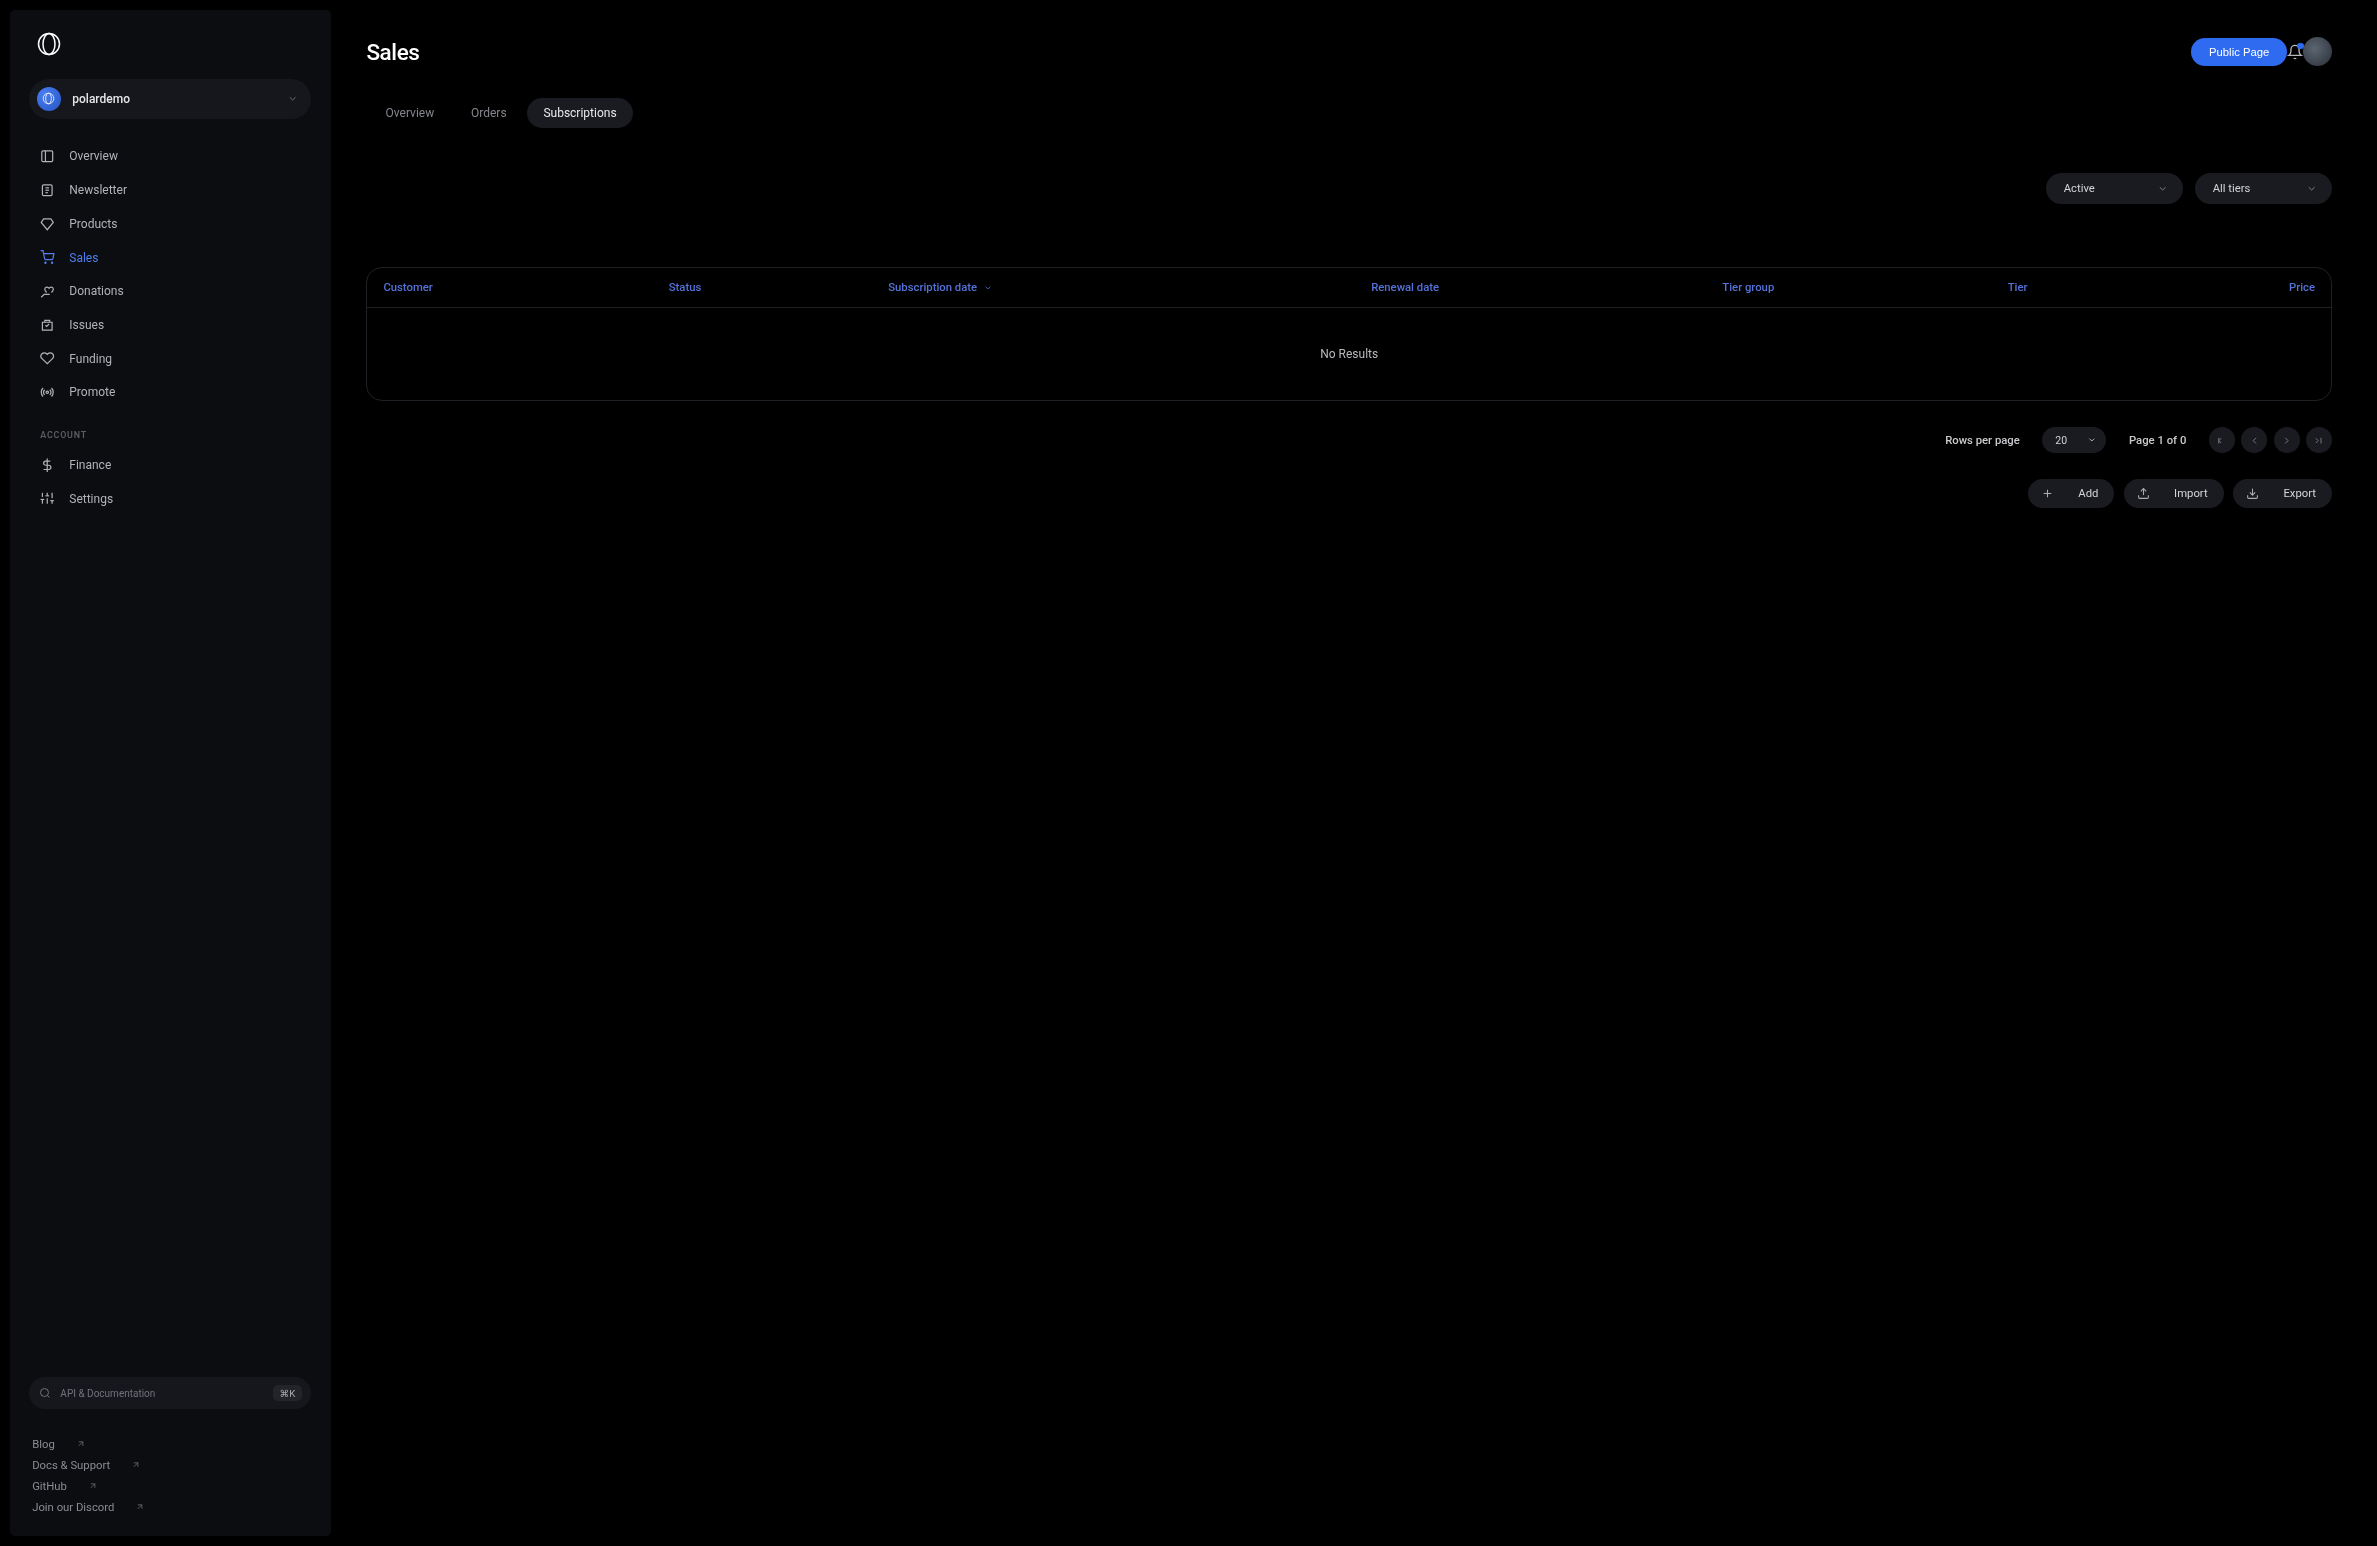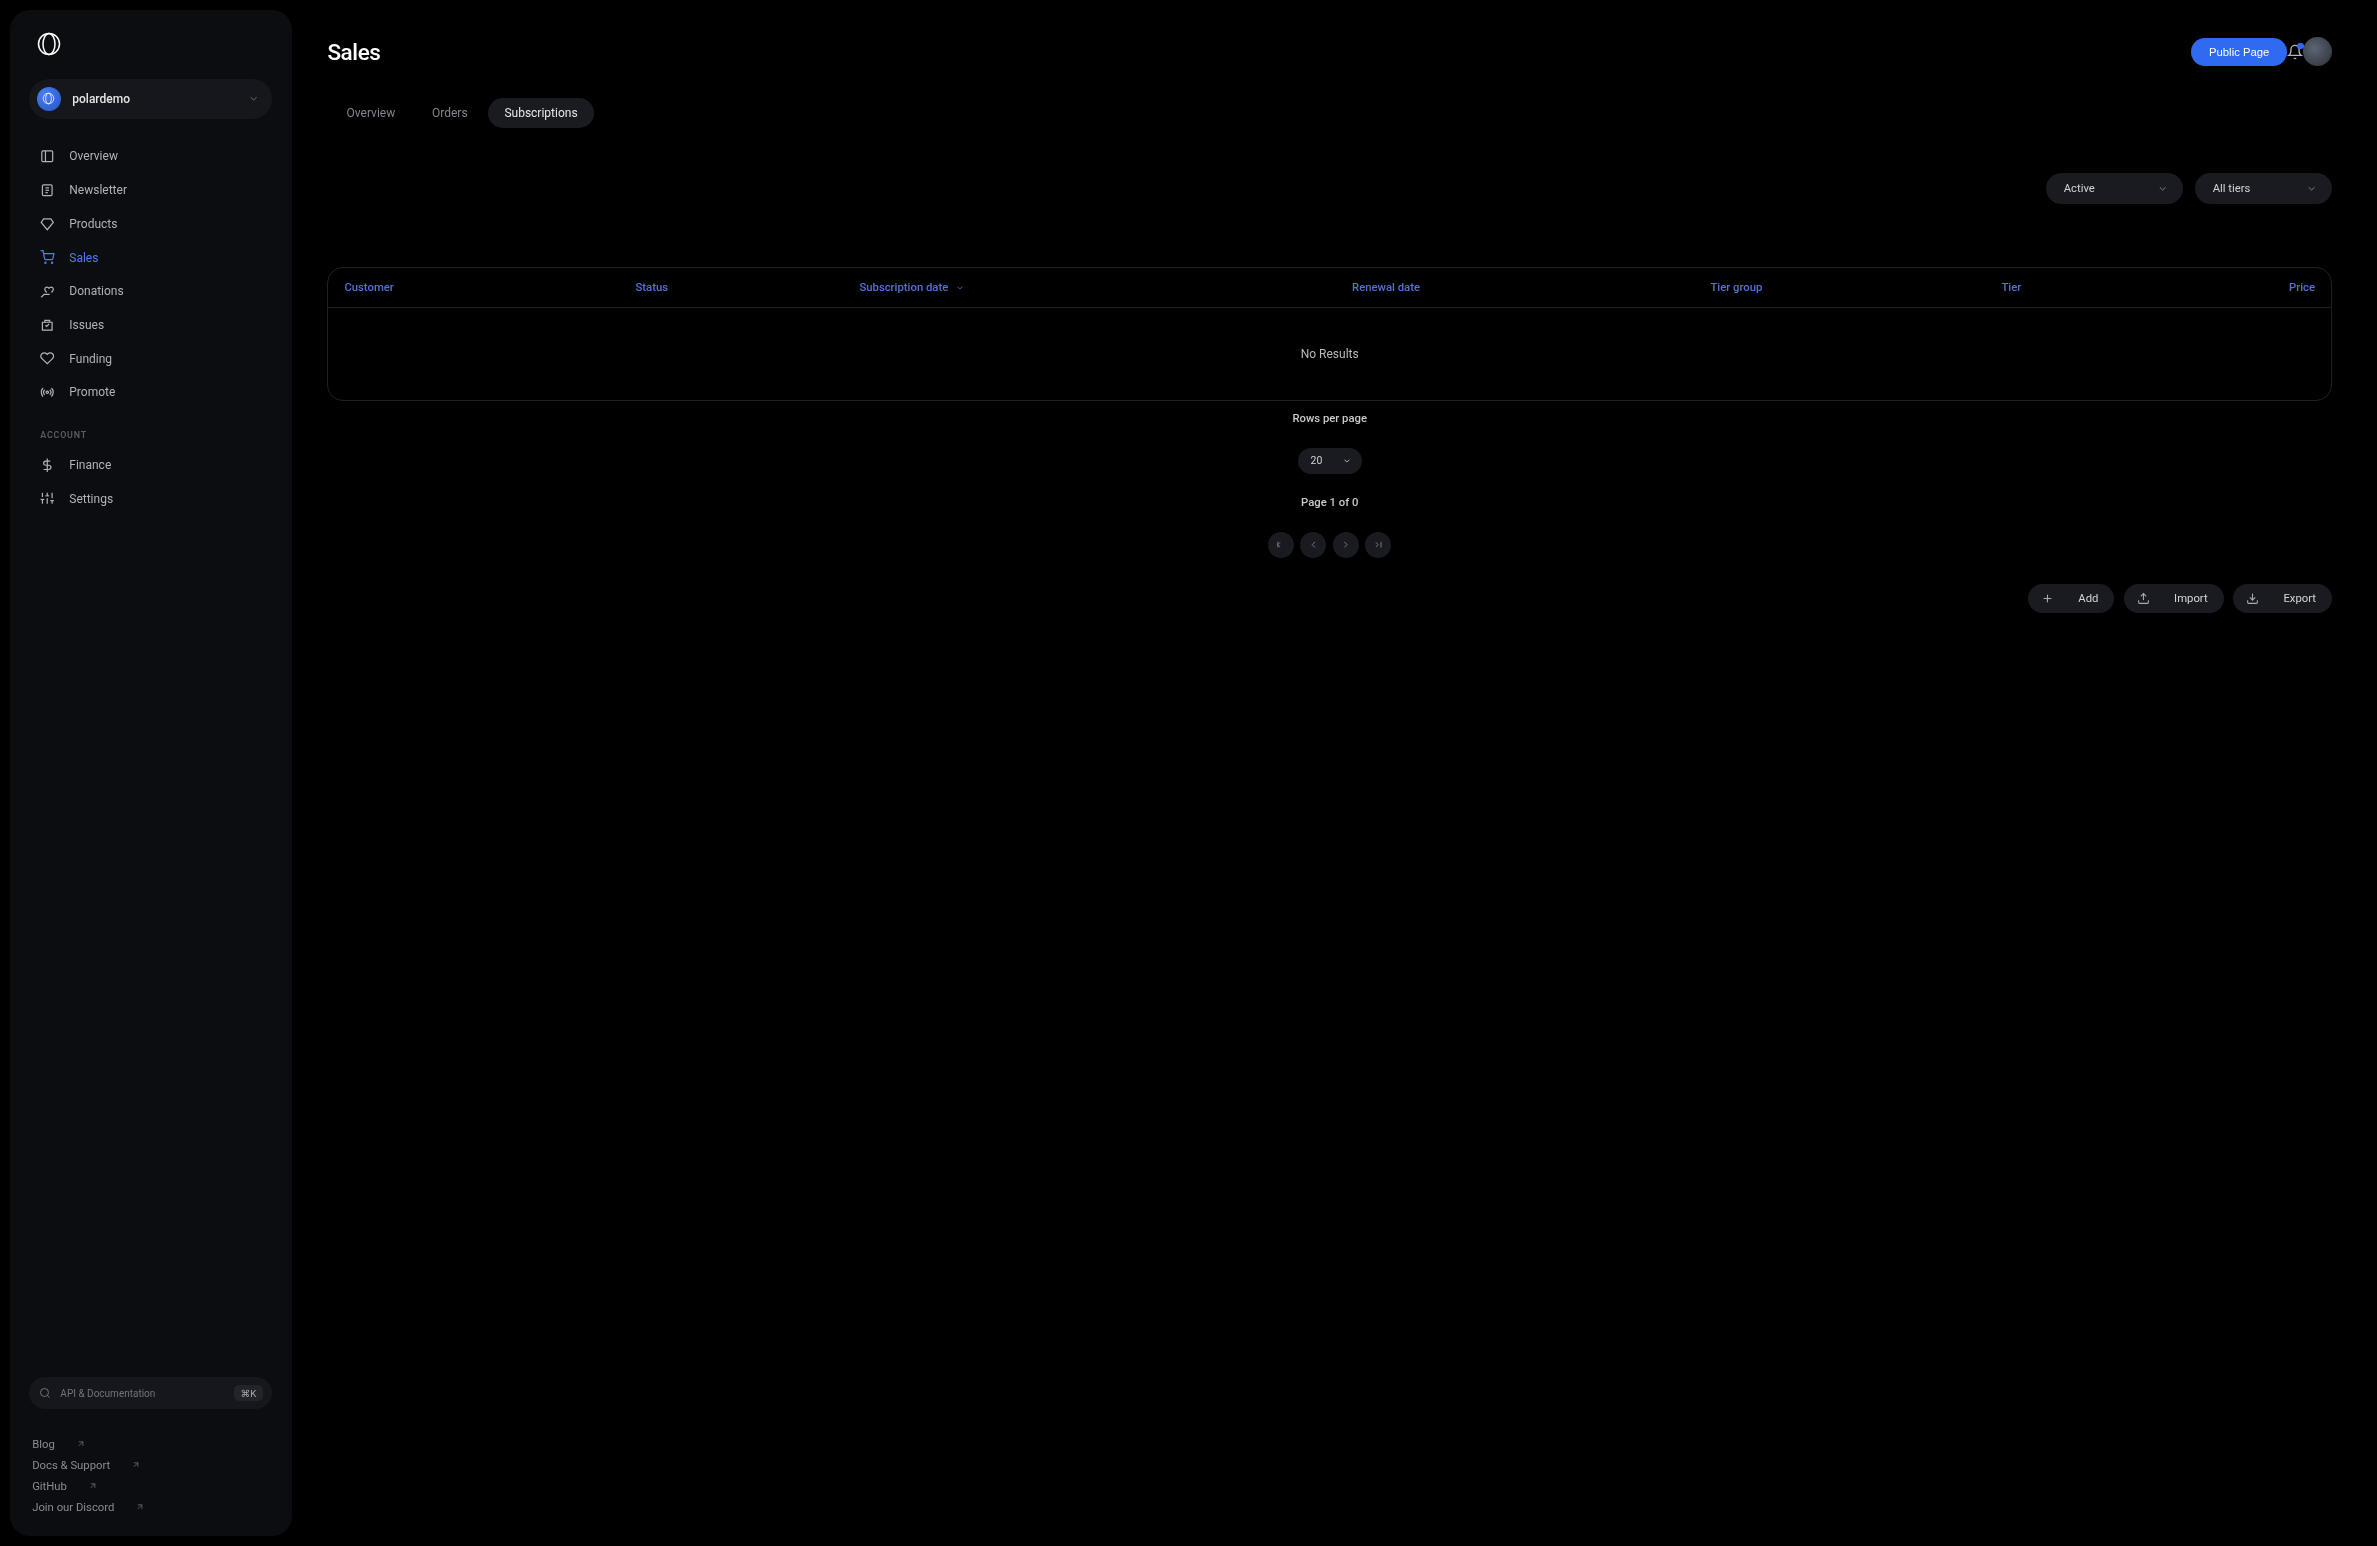--- a/index.html
+++ b/index.html
@@ -8,23 +8,23 @@
   color: #fff;
   font-family: -apple-system, BlinkMacSystemFont, "Segoe UI", Roboto, sans-serif;
   font-size: 11.3px;
   min-height: 100vh;
   display: flex;
 }
 svg { display: block; }
 
 
 .sidebar {
-  width: 282px;
+  width: 321px;
   background: #0c0d11;
-  border-radius: 20px;
+  border-radius: 5px;
   margin: 9.7px;
   padding: 22.5px 19.3px;
   display: flex;
   flex-direction: column;
   gap: 22.5px;
 }
 .logo { width: 24px; height: 24px; margin-left: 8px; }
 .org-switcher {
   background: #16171c;
   border-radius: 80px;
@@ -178,24 +178,23 @@
 .th{cursor:pointer;display:flex;align-items:center;gap:6.4px;}
 .no-results{
   text-align:center;
   padding:39px 0;
   color:#b9babe;
   font-size:12px;
 }
 
 .pager{
   display:flex;align-items:center;justify-content:flex-end;gap:22.5px;
-  margin-top:11px;
+  margin-top:26px;
   font-size:11.3px;
   color:#c9cacd;
-  flex-direction:column;
 }
 .rows-label{font-weight:500;}
 .page-size-btn{
   background:#1a1b20;border-radius:80px;padding:6.4px 9.7px 6.4px 13px;
   display:flex;align-items:center;gap:20px;color:#d0d1d4;cursor:pointer;font-size:10.5px;
 }
 .page-info{font-weight:500;}
 .pager-btns{display:flex;gap:6.4px;}
 .pg-btn{
   width:26px;height:26px;border-radius:50%;background:#1a1b20;

